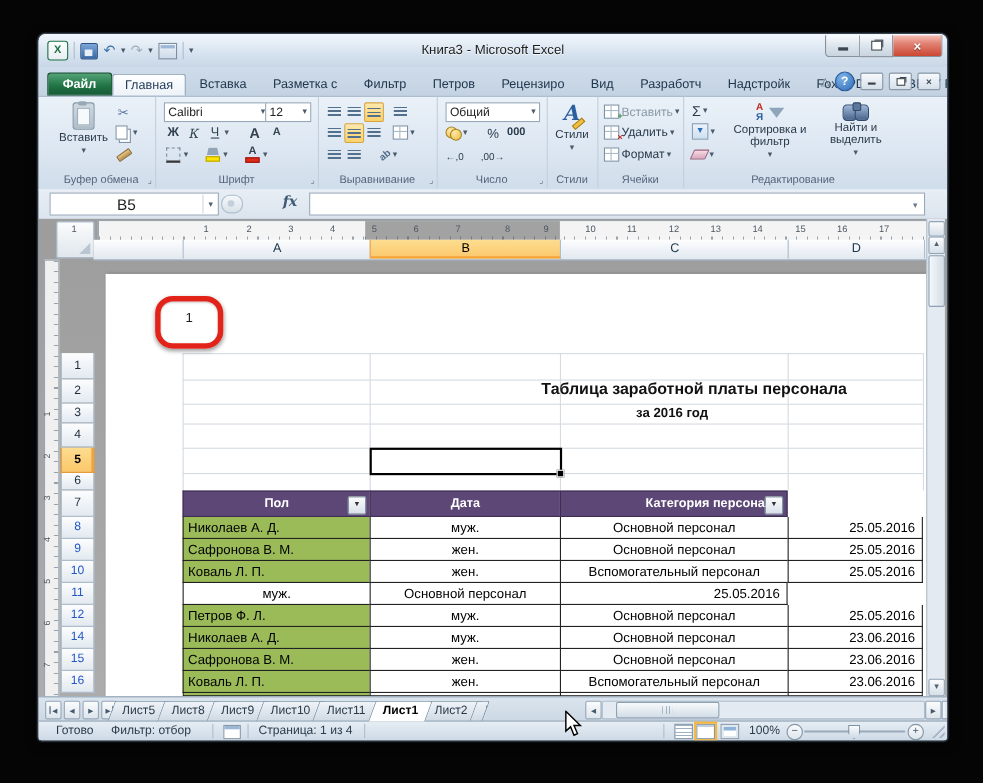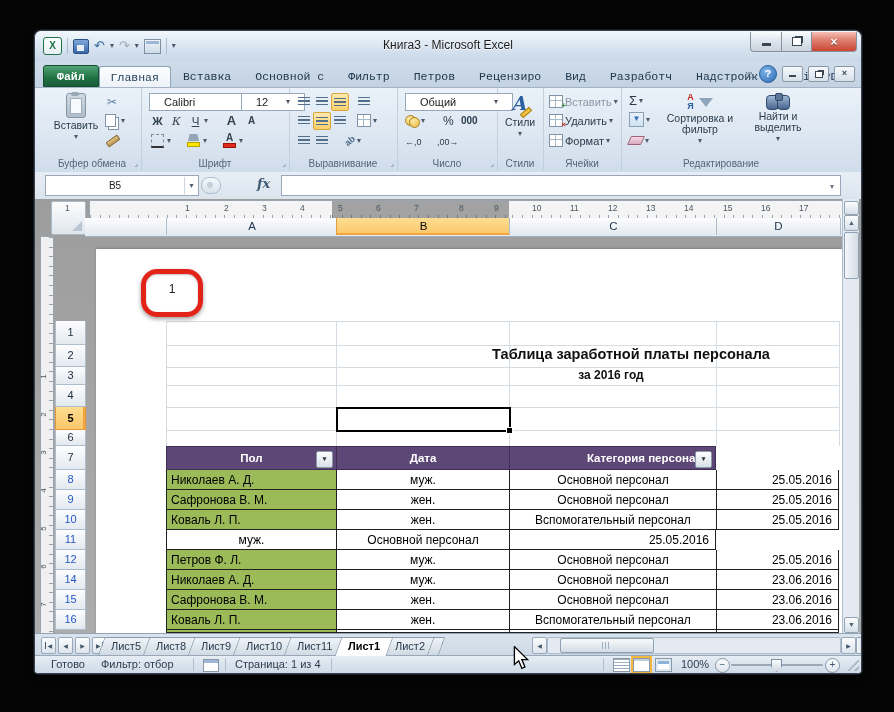--- a/index.html
+++ b/index.html
@@ -28,21 +28,21 @@
   .wb{height:19px;border:1px solid #86919d;border-top:none;display:flex;align-items:center;justify-content:center;
       background:linear-gradient(#fafcfe,#dfe7ee 45%,#c9d4de);}
   .wb.min{width:30px;border-radius:0 0 0 4px;}
   .wb.max{width:29px;border-left:none;}
   .wb.close{width:44px;border-left:none;border-radius:0 0 4px 0;
       background:linear-gradient(#f7c0b7,#e08273 40%,#cc4633);}
   .minbar{width:9px;height:3px;background:#3c4650;margin-top:6px;}
   .restoresq{width:8px;height:7px;border:1px solid #3c4650;background:#fff;box-shadow:2px -2px 0 -1px #3c4650;}
   .close-x{color:#fff;font-weight:bold;font-size:12px;text-shadow:0 1px 1px rgba(0,0,0,.5);}
   
-  #tabrow{position:absolute;left:0;top:30px;right:0;height:26px;background:linear-gradient(#cfdcea,#c3d2e2);font-family:Liberation Mono, monospace;}
+  #tabrow{position:absolute;left:0;top:30px;right:0;height:26px;background:linear-gradient(#cfdcea,#c3d2e2);}
   #tabs{position:absolute;left:8px;bottom:0;display:flex;align-items:flex-end;height:24px;}
   .rtab{padding:4px 11px 3px;font-size:11.5px;color:#21384e;border:1px solid transparent;white-space:nowrap;}
   .rtab.active{background:linear-gradient(#fdfeff,#edf2f8);border:1px solid #8ea4b8;border-bottom:none;
        border-radius:3px 3px 0 0;color:#1f3a57;}
   .rtab.file{background:linear-gradient(#53a375,#1f7244 60%,#185c37);color:#fff;font-weight:bold;
        border-radius:3px 3px 0 0;border:1px solid #14512f;padding:4px 13px 3px;}
   #tabrow-right{position:absolute;right:6px;top:4px;display:flex;align-items:center;gap:5px;}
   .tr-ic{font-size:10px;color:#5a6c7e;}
   .help-ic{width:16px;height:16px;border-radius:50%;background:radial-gradient(circle at 35% 30%,#7fb2e8,#2f6db6);
        color:#fff;font-weight:bold;font-size:11px;text-align:center;line-height:16px;border:1px solid #275d9d;}
@@ -59,21 +59,21 @@
   .dlg{position:absolute;bottom:3px;right:3px;font-size:8px;color:#6e8092;}
   .bigbtn{position:absolute;display:flex;flex-direction:column;align-items:center;justify-content:flex-start;gap:2px;
         font-size:10.5px;color:#2b3b4b;text-align:center;line-height:11px;}
   .clipboard-ic{width:18px;height:23px;background:linear-gradient(#cfd9e2,#aebdc9);border:1px solid #8496a6;border-radius:3px;position:relative;}
   .clipboard-ic::before{content:"";position:absolute;left:4px;top:-2px;width:8px;height:4px;background:#98a8b6;border-radius:2px;}
   .clipboard-ic::after{content:"";position:absolute;left:3px;top:4px;width:10px;height:14px;background:#f7fafc;border:1px solid #9fafbc;}
   .mb{position:absolute;display:flex;align-items:center;gap:2px;height:17px;font-size:11px;color:#2b3b4b;}
   .copy-ic{width:9px;height:11px;border:1px solid #7f93a8;background:#fff;box-shadow:3px 3px 0 -1px #fff,3px 3px 0 0 #7f93a8;margin-right:3px;}
   .brush-ic{width:12px;height:4px;background:linear-gradient(#e8c87f,#b98d4f);border:1px solid #8a6a36;transform:rotate(-35deg);border-radius:1px;}
   .combo{position:absolute;background:#fff;border:1px solid #98a8ba;height:16px;display:flex;align-items:center;
-        font-size:11px;color:#222;padding:0 14px;justify-content:space-between;}
+        font-size:11px;color:#222;padding:0 3px;justify-content:space-between;}
   .fmt{position:absolute;width:17px;height:17px;display:flex;align-items:center;justify-content:center;
         font-size:11.5px;color:#33434f;}
   .fmt.on{background:linear-gradient(#fde9ad,#fbd06b);border:1px solid #d9a43c;border-radius:2px;width:16px;height:16px;}
   .lines-ic{width:12px;height:9px;background:repeating-linear-gradient(180deg,#52708c 0 1.4px,transparent 1.4px 3.4px);}
   .border-ic{width:11px;height:11px;border:1px dashed #7b8a99;border-bottom:2px solid #333;}
   .fill-ic{width:11px;height:7px;background:#93a6b8;clip-path:polygon(15% 0,85% 0,100% 100%,0 100%);}
   .fill-bar{width:11px;height:3px;background:#ffe400;border:1px solid #b8a400;margin-top:1px;}
   .red-bar{width:11px;height:3px;background:#e02b1f;border:1px solid #9c1408;margin-top:1px;}
   .stack{display:flex;flex-direction:column;align-items:center;line-height:9px;}
   .money-ic{width:14px;height:11px;position:relative;}
@@ -93,21 +93,21 @@
   .binoc i{position:absolute;width:11px;height:13px;border-radius:4px;background:linear-gradient(#9fb8d8,#48648c);border:1px solid #32496b;top:2px;}
   .binoc i:nth-child(1){left:1px;} .binoc i:nth-child(2){right:1px;}
   .binoc::after{content:"";position:absolute;left:10px;top:0px;width:6px;height:6px;background:#5b7699;border:1px solid #32496b;border-radius:2px;}
   .bigA{font-family:"DejaVu Serif",serif;font-style:italic;font-weight:bold;font-size:19px;color:#2c5fa0;line-height:22px;}
   .styles-pencil{width:10px;height:3px;background:#f0c040;border:1px solid #a8821e;transform:rotate(-40deg);margin:-6px 0 0 12px;}
   
   #fbar{position:absolute;left:0;top:141px;right:0;height:27px;background:linear-gradient(#e8eef5,#dbe4ee);
         border-bottom:1px solid #a5b5c5;}
   .namebox{position:absolute;left:10px;top:3px;width:152px;height:19px;background:#fff;border:1px solid #9aa9ba;
         display:flex;align-items:center;}
-  .namebox .nb-text{flex:1;text-align:center;font-size:10px;color:#222;}
+  .namebox .nb-text{flex:1;text-align:center;font-size:14px;color:#222;}
   .nb-dd{width:13px;text-align:center;font-size:8px;color:#52616e;border-left:1px solid #cfd8e0;line-height:17px;}
   .fb-circle{position:absolute;left:166px;top:5px;width:18px;height:15px;border-radius:8px;
         background:linear-gradient(#f4f8fb,#d9e2ea);border:1px solid #aebdcb;}
   .fb-circle::after{content:"";position:absolute;left:5px;top:4px;width:6px;height:6px;border-radius:50%;background:#c3cfda;}
   .fx{position:absolute;left:222px;top:4px;font-family:"DejaVu Serif",serif;font-style:italic;font-weight:bold;
         font-size:13px;color:#3f5a73;}
   .fb-field{position:absolute;left:246px;top:3px;width:558px;height:19px;background:#fff;border:1px solid #9aa9ba;}
   .fb-chev{position:absolute;right:6px;top:6px;font-size:8px;color:#6a7a8a;}
   
   #grid{position:absolute;left:0;top:168px;right:0;height:434px;background:linear-gradient(#9d9d9d,#acacac);overflow:hidden;}
@@ -247,21 +247,21 @@
           </div>
       </div>
     </div>
 
     <div id="tabrow">
       <div id="tabs">
 
       <div class="rtab file"><span>Файл</span></div>
           <div class="rtab active"><span>Главная</span></div>
           <div class="rtab"><span>Вставка</span></div>
-          <div class="rtab"><span>Основной с</span></div>
+          <div class="rtab"><span>Разметка с</span></div>
           <div class="rtab"><span>Фильтр</span></div>
           <div class="rtab"><span>Петров</span></div>
           <div class="rtab"><span>Рецензиро</span></div>
           <div class="rtab"><span>Вид</span></div>
           <div class="rtab"><span>Разработч</span></div>
           <div class="rtab"><span>Надстройк</span></div>
           <div class="rtab"><span>Foxit PDF</span></div>
           <div class="rtab"><span>ABBYY PDF</span></div>
         </div>
       <div id="tabrow-right">

